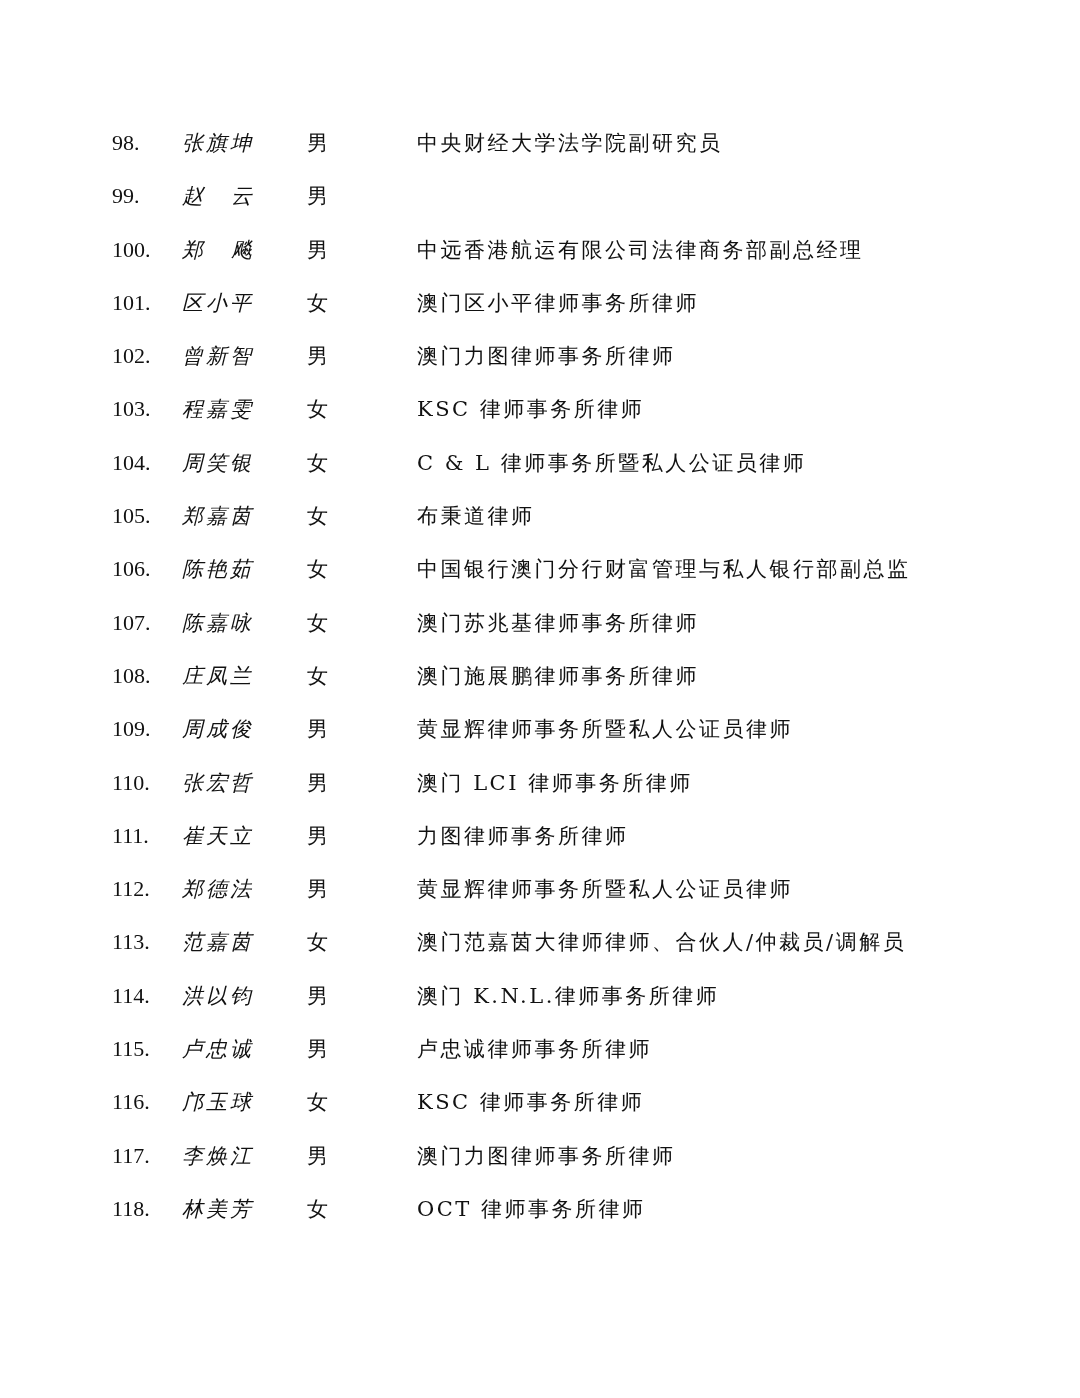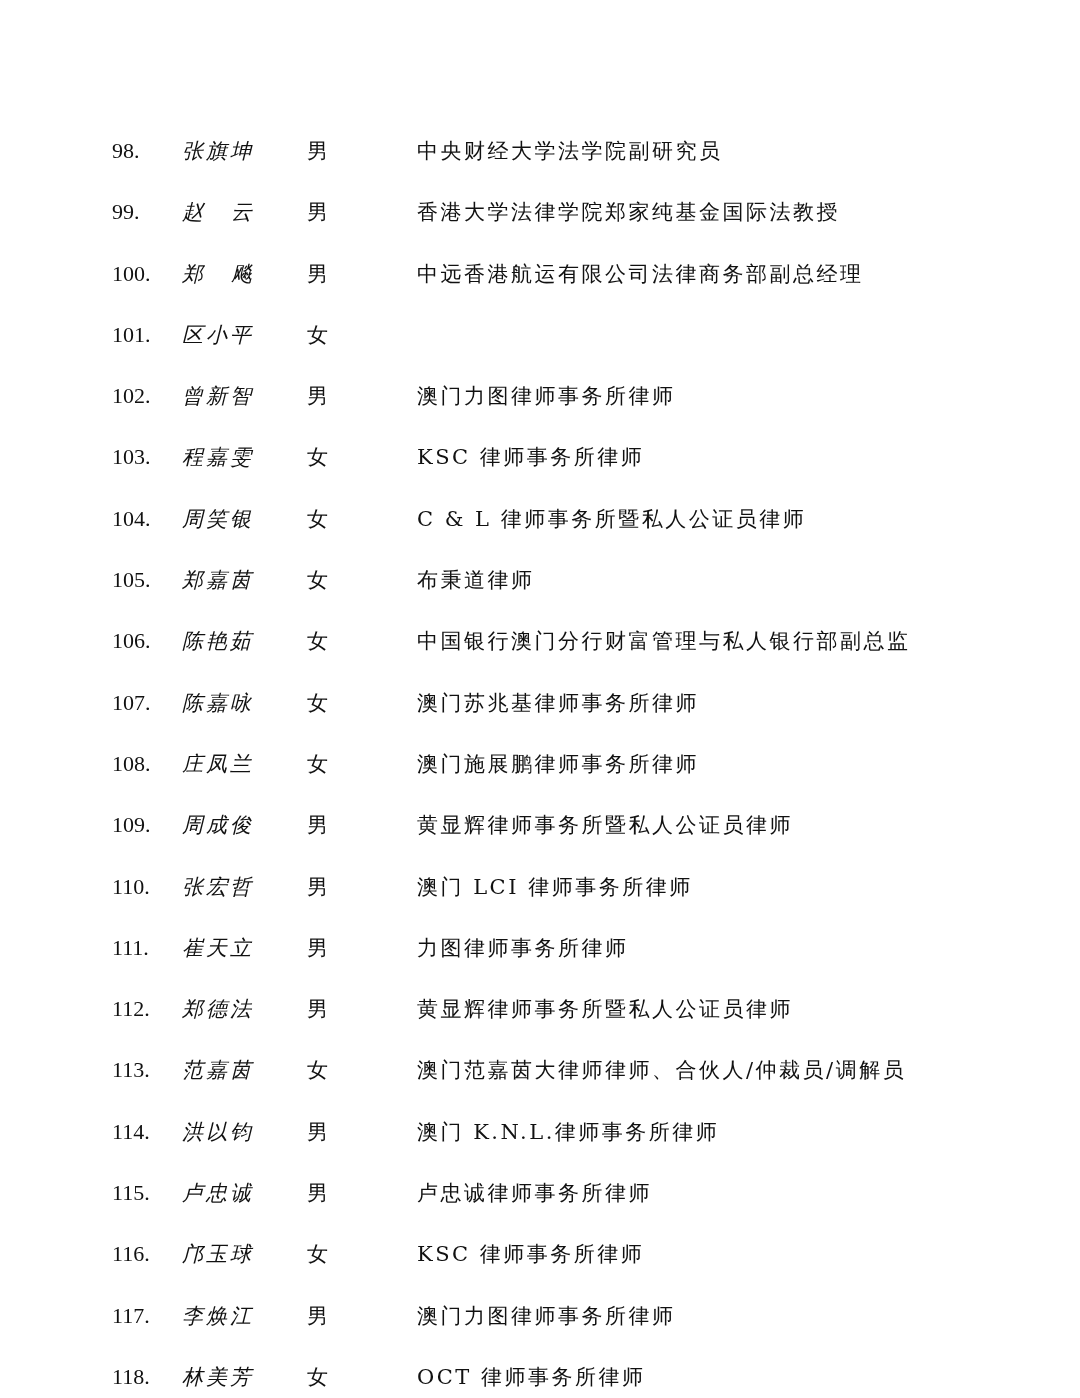--- a/index.html
+++ b/index.html
@@ -18,21 +18,20 @@
     .list {
       position: absolute;
       left: 0;
       top: 126px;
       width: 1080px;
     }
     .row {
       position: relative;
       height: 53.3px;
       width: 984px;
-      margin-top: 8px;
     }
     .row span {
       position: absolute;
       top: 0;
       line-height: 34px;
       white-space: nowrap;
       font-size: 21px;
     }
     .num {
       left: 112px;
@@ -62,32 +61,32 @@
   <div class="row">
     <span class="num">98.</span>
     <span class="name">张旗坤</span>
     <span class="gender">男</span>
     <span class="org">中央财经大学法学院副研究员</span>
   </div>
   <div class="row">
     <span class="num">99.</span>
     <span class="name two">赵云</span>
     <span class="gender">男</span>
-    <span class="org">香港大学法律学院郑家纯基金国际法教授</span>
   </div>
   <div class="row">
     <span class="num">100.</span>
     <span class="name two">郑飚</span>
     <span class="gender">男</span>
     <span class="org">中远香港航运有限公司法律商务部副总经理</span>
   </div>
   <div class="row">
     <span class="num">101.</span>
     <span class="name">区小平</span>
     <span class="gender">女</span>
+    <span class="org">澳门区小平律师事务所律师</span>
   </div>
   <div class="row">
     <span class="num">102.</span>
     <span class="name">曾新智</span>
     <span class="gender">男</span>
     <span class="org">澳门力图律师事务所律师</span>
   </div>
   <div class="row">
     <span class="num">103.</span>
     <span class="name">程嘉雯</span>

